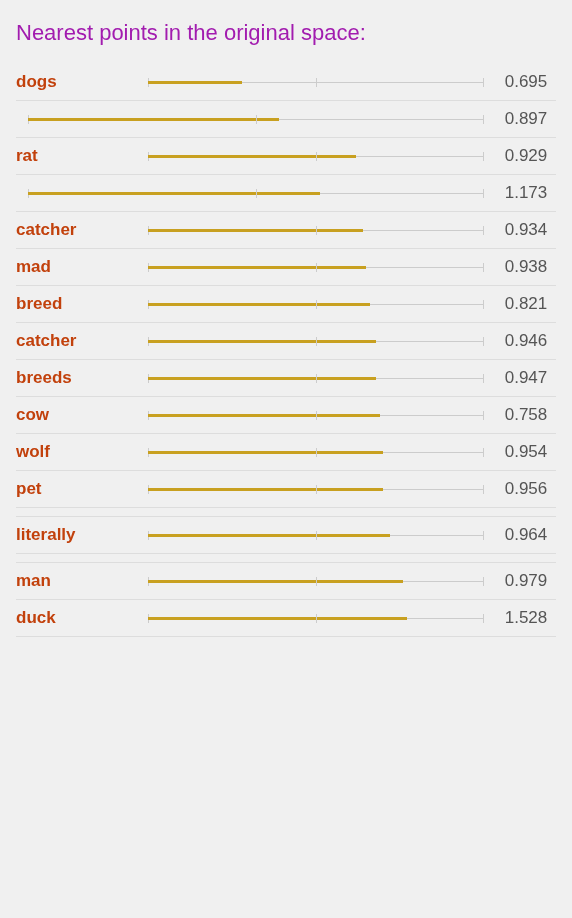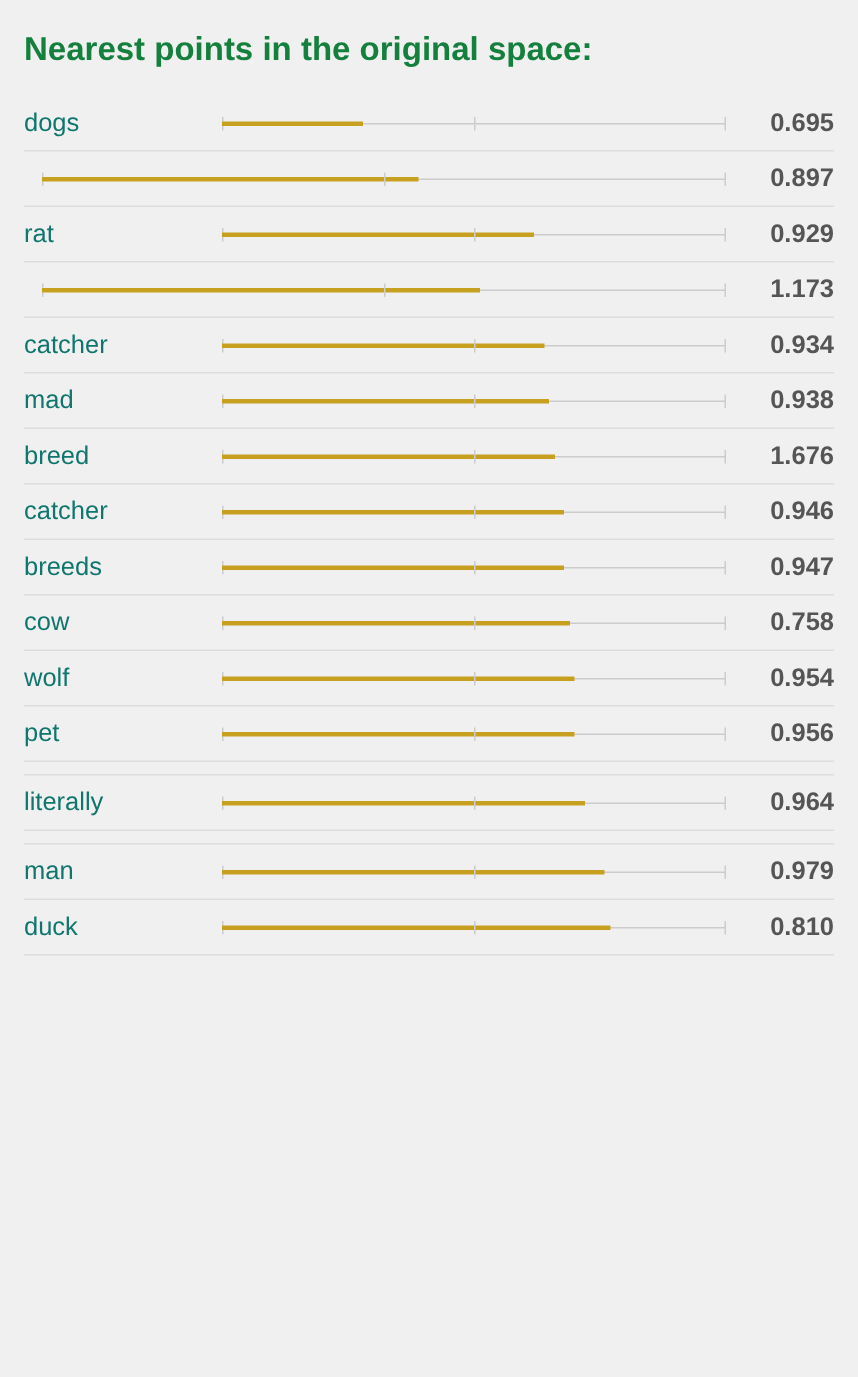--- a/index.html
+++ b/index.html
@@ -11,49 +11,49 @@
     body {
       background-color: #f0f0f0;
       font-family: Arial, sans-serif;
       width: 572px;
       min-height: 918px;
       padding: 20px 16px;
     }
 
     .page-title {
       font-size: 22px;
-      font-weight: 700;
-      color: #15803d;
+      font-weight: 400;
+      color: #a21caf;
       margin-bottom: 18px;
     }
 
     .items-list {
       width: 100%;
     }
 
     .list-item {
       display: flex;
       align-items: center;
       justify-content: space-between;
       padding: 8px 0 0 0;
       position: relative;
     }
 
     .item-word {
-      color: #0f766e;
+      color: #c2410c;
       font-size: 17px;
-      font-weight: 400;
+      font-weight: 700;
       min-width: 120px;
     }
 
     .item-score {
       color: #555;
       font-size: 17px;
-      font-weight: 700;
-      text-align: right;
+      font-weight: 400;
+      text-align: center;
       min-width: 60px;
     }
 
     .item-bar-container {
       flex: 1;
       margin: 0 12px;
       position: relative;
       height: 18px;
       display: flex;
       align-items: center;
@@ -179,21 +179,21 @@
     </div>
     <div class="divider"></div>
     <div class="list-item">
       <span class="item-word">breed</span>
       <div class="item-bar-container">
         <div class="item-bar-track">
           <div class="item-bar-fill" style="width: 66%;"></div>
           <div class="tick-end"></div>
         </div>
       </div>
-      <span class="item-score">1.676</span>
+      <span class="item-score">0.821</span>
     </div>
     <div class="divider"></div>
     <div class="list-item">
       <span class="item-word">catcher</span>
       <div class="item-bar-container">
         <div class="item-bar-track">
           <div class="item-bar-fill" style="width: 68%;"></div>
           <div class="tick-end"></div>
         </div>
       </div>
@@ -269,16 +269,16 @@
     </div>
     <div class="divider"></div>
     <div class="list-item">
       <span class="item-word">duck</span>
       <div class="item-bar-container">
         <div class="item-bar-track">
           <div class="item-bar-fill" style="width: 77%;"></div>
           <div class="tick-end"></div>
         </div>
       </div>
-      <span class="item-score">0.810</span>
+      <span class="item-score">1.528</span>
     </div>
     <div class="divider"></div>
   </div>
 
 </body></html>

